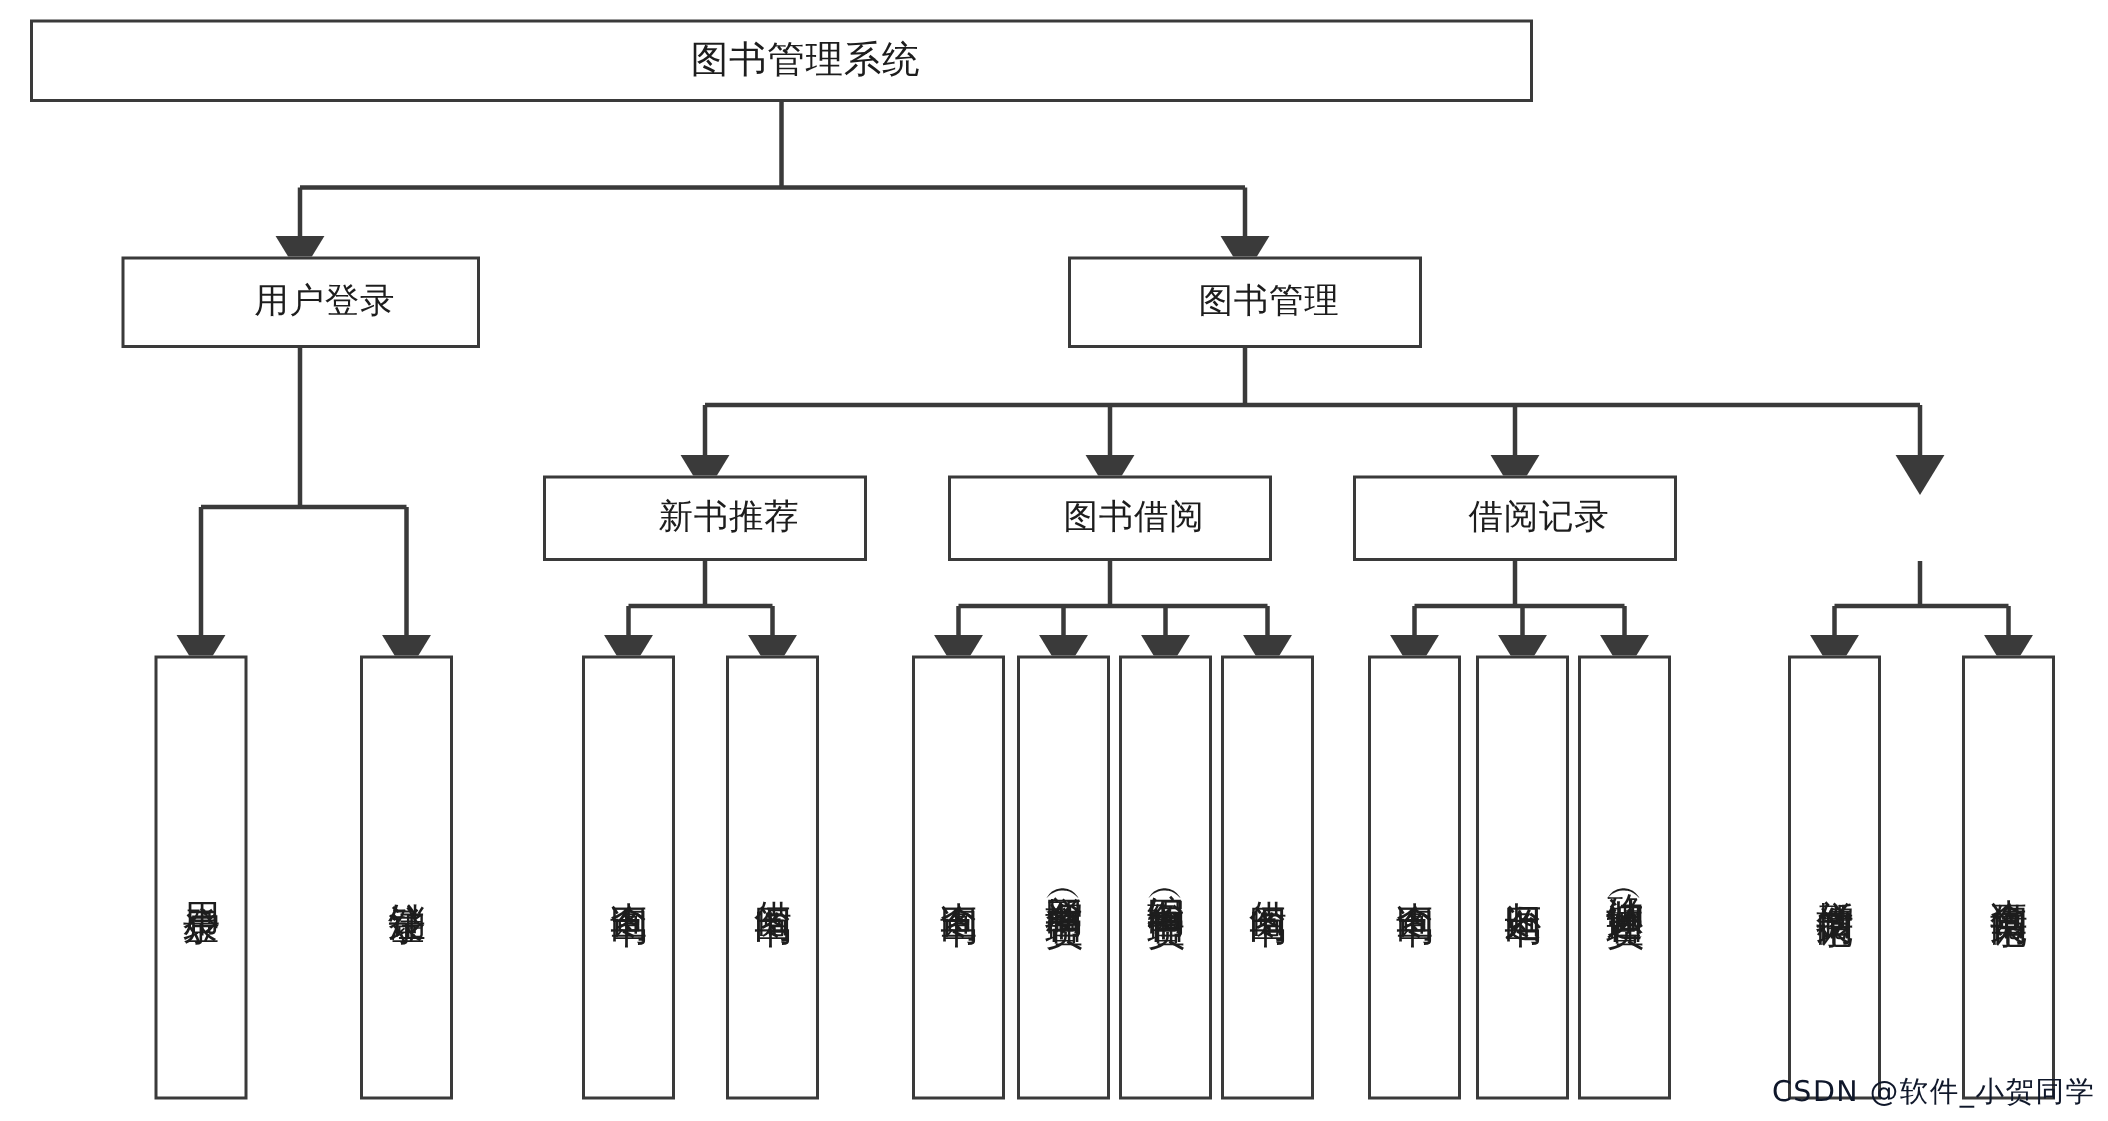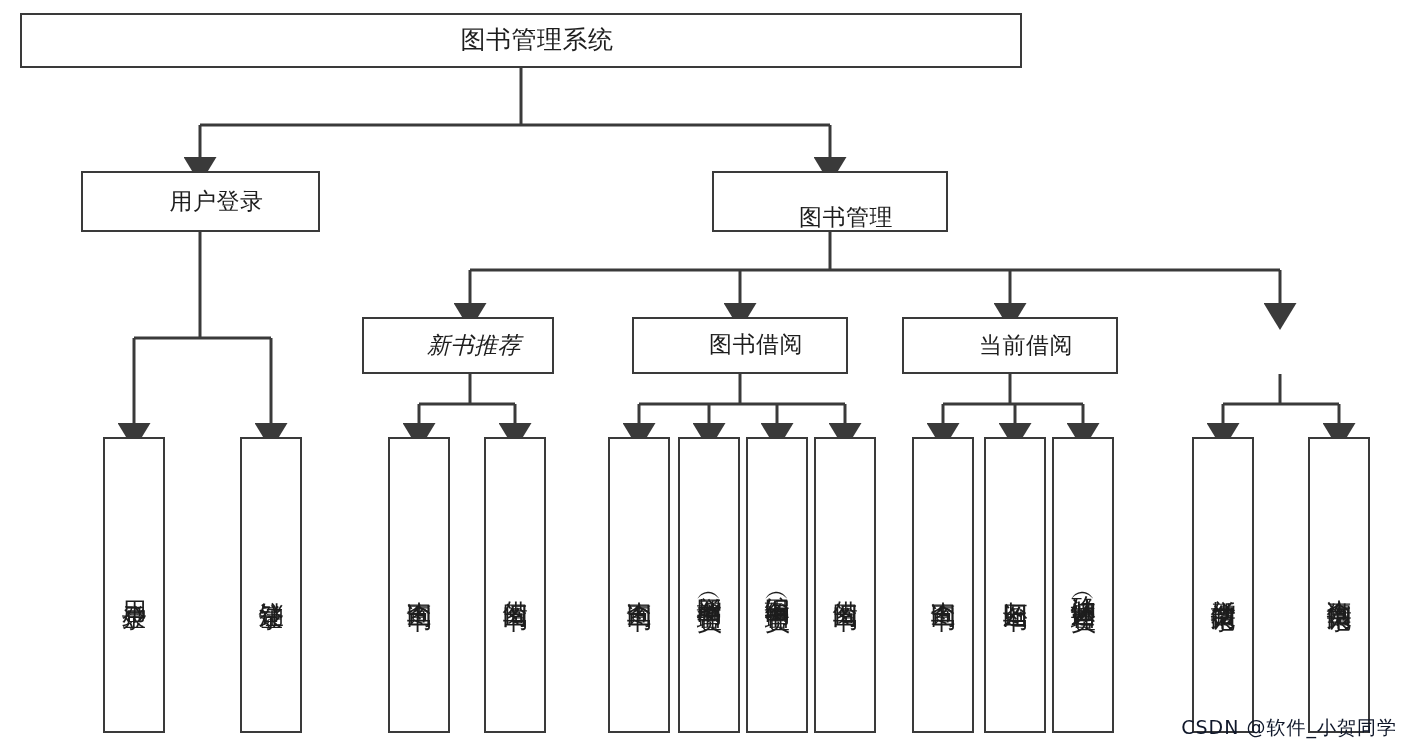--- a/index.html
+++ b/index.html
@@ -130,32 +130,32 @@
     </g>
   </svg>
 
   <div class="node root" style="left: 20px; top: 13px; width: 1002px; height: 55px;">
     <span class="label">图书管理系统</span>
   </div>
 
   <div class="node horiz" style="left: 81px; top: 171px; width: 239px; height: 61px;">
     <span class="label">用户登录</span>
   </div>
-  <div class="node horiz" style="left: 712px; top: 171px; width: 236px; height: 61px; align-items: flex-end;">
+  <div class="node horiz" style="left: 712px; top: 171px; width: 236px; height: 61px;">
     <span class="label">图书管理</span>
   </div>
 
-  <div class="node horiz" style="left: 362px; top: 317px; width: 192px; height: 57px; font-style: italic;">
+  <div class="node horiz" style="left: 362px; top: 317px; width: 216px; height: 57px;">
     <span class="label">新书推荐</span>
   </div>
-  <div class="node horiz" style="left: 632px; top: 317px; width: 216px; height: 57px; font-family: Liberation Serif, serif;">
+  <div class="node horiz" style="left: 632px; top: 317px; width: 216px; height: 57px;">
     <span class="label">图书借阅</span>
   </div>
   <div class="node horiz" style="left: 902px; top: 317px; width: 216px; height: 57px;">
-    <span class="label">当前借阅</span>
+    <span class="label">借阅记录</span>
   </div>
 
   <div class="node leaf" style="left: 103px; top: 437px; width: 62px; height: 296px;">
     <span class="label">用户登录</span>
   </div>
   <div class="node leaf" style="left: 240px; top: 437px; width: 62px; height: 296px;">
     <span class="label">注销登录</span>
   </div>
   <div class="node leaf" style="left: 388px; top: 437px; width: 62px; height: 296px;">
     <span class="label">查询图书</span>

